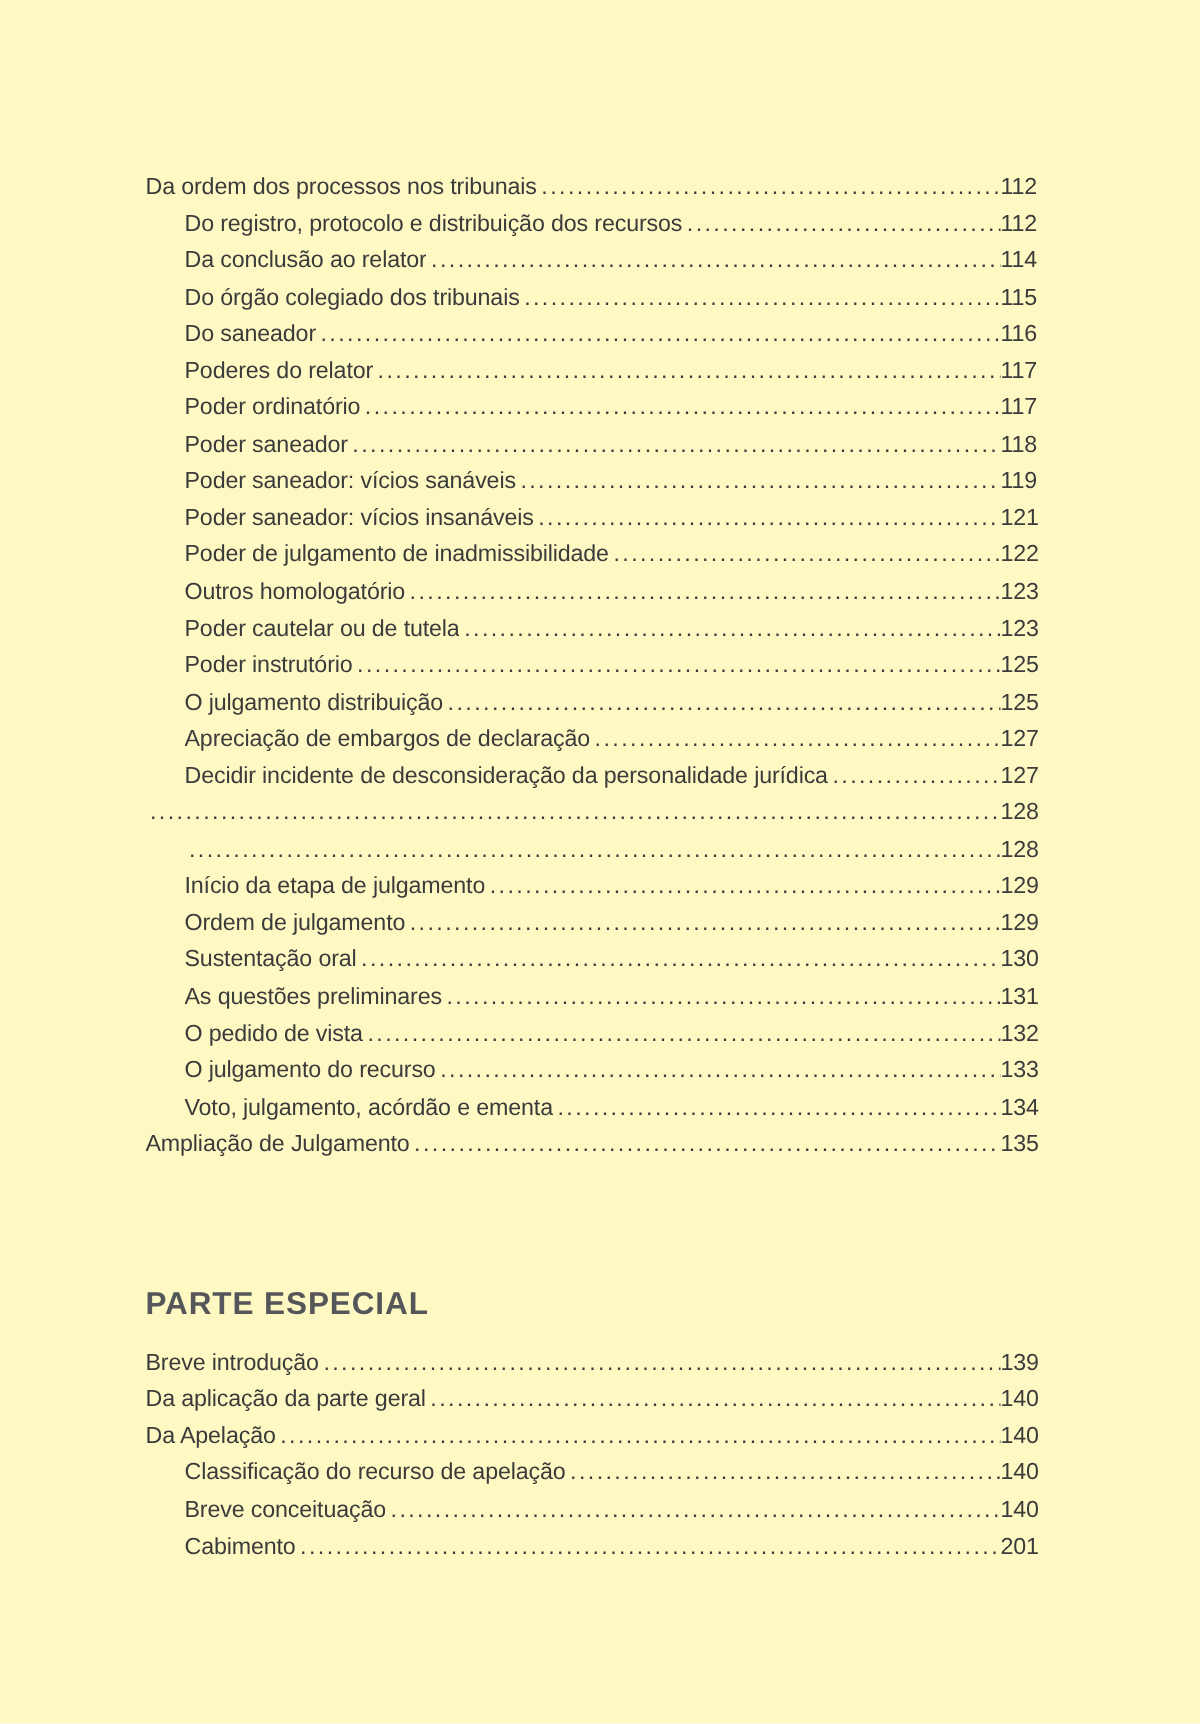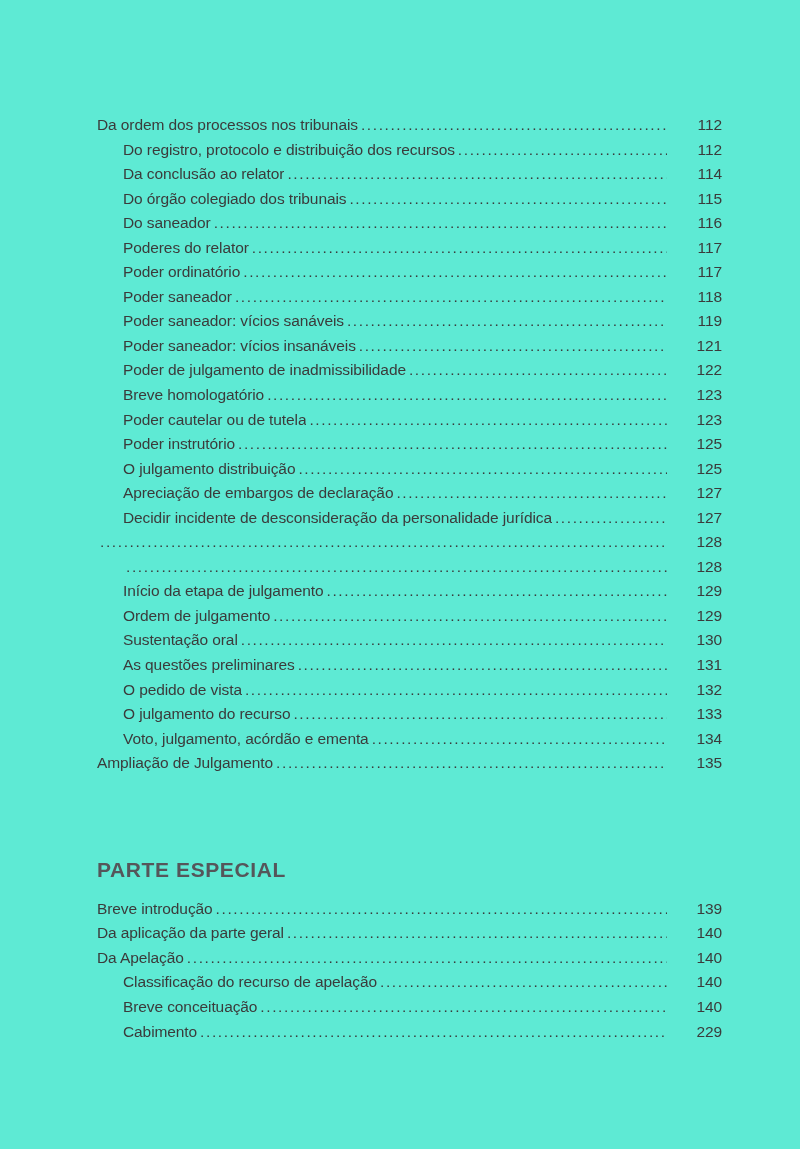--- a/index.html
+++ b/index.html
@@ -7,21 +7,21 @@
   body {
     width: 800px;
     height: 1149px;
     font-family: "Liberation Sans", sans-serif;
     overflow: hidden;
   }
   .page {
     position: relative;
     width: 800px;
     height: 1149px;
-    background: #5eead4;
+    background: #fef9c3;
     padding: 116px 78px 0 97px;
   }
   .toc-list { width: 100%; }
   .toc-row {
     display: flex;
     align-items: baseline;
     height: 24.55px;
     font-size: 15.5px;
     letter-spacing: -0.1px;
     color: #3b3b3b;
@@ -39,21 +39,21 @@
     white-space: nowrap;
     margin-left: 3px;
     color: #3b3b3b;
   }
   .dots::after {
     content: "..................................................................................................................................................................................";
     letter-spacing: 1.6px;
   }
   .pageno {
     flex: 0 0 55px;
-    text-align: right;
+    text-align: left;
     white-space: nowrap;
   }
   .part-heading {
     height: 24px;
     line-height: 24px;
     margin: 79px 0 18px 0;
     text-align: left;
     font-size: 21px;
     font-weight: bold;
     letter-spacing: 0.6px;
@@ -114,21 +114,21 @@
         <span class="label">Poder saneador: vícios insanáveis</span>
         <span class="dots"></span>
         <span class="pageno">121</span>
       </div>
       <div class="toc-row lvl1">
         <span class="label">Poder de julgamento de inadmissibilidade</span>
         <span class="dots"></span>
         <span class="pageno">122</span>
       </div>
       <div class="toc-row lvl1">
-        <span class="label">Breve homologatório</span>
+        <span class="label">Outros homologatório</span>
         <span class="dots"></span>
         <span class="pageno">123</span>
       </div>
       <div class="toc-row lvl1">
         <span class="label">Poder cautelar ou de tutela</span>
         <span class="dots"></span>
         <span class="pageno">123</span>
       </div>
       <div class="toc-row lvl1">
         <span class="label">Poder instrutório</span>
@@ -224,16 +224,16 @@
         <span class="pageno">140</span>
       </div>
       <div class="toc-row lvl1">
         <span class="label">Breve conceituação</span>
         <span class="dots"></span>
         <span class="pageno">140</span>
       </div>
       <div class="toc-row lvl1">
         <span class="label">Cabimento</span>
         <span class="dots"></span>
-        <span class="pageno">229</span>
+        <span class="pageno">201</span>
       </div>
     </div>
 </div>
 
 </body></html>

